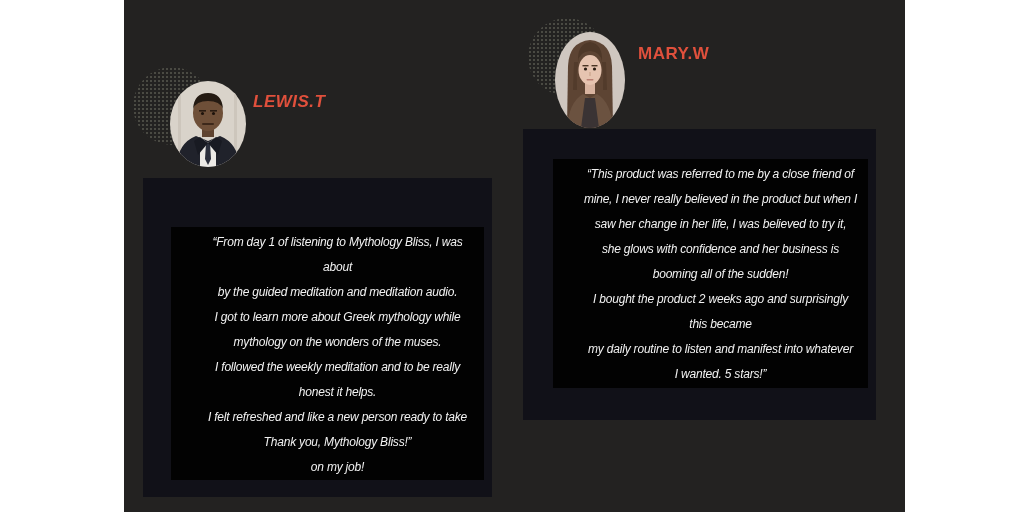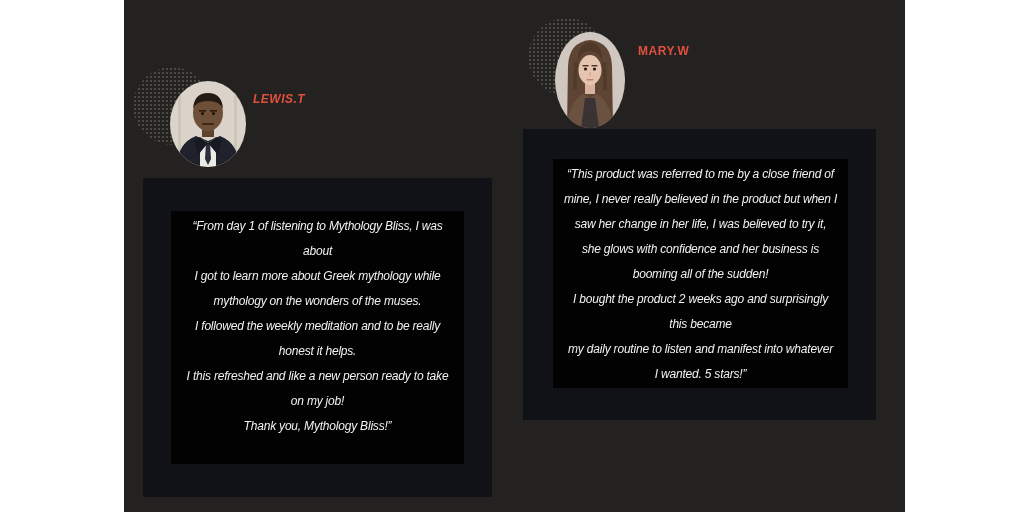--- a/index.html
+++ b/index.html
@@ -17,31 +17,32 @@
     background-image: radial-gradient(#4a4a43 1px, rgba(0,0,0,0) 1.2px);
     background-size: 4px 4px;
     z-index: 1;
   }
   .avatar {
     position: absolute; border-radius: 50%; overflow: hidden; z-index: 3;
   }
   .avatar svg { display: block; width: 100%; height: 100%; }
   .name {
     position: absolute; z-index: 3;
-    font-weight: bold; font-size: 12px; letter-spacing: 0.5px;
+    font-weight: bold; font-size: 17px; letter-spacing: 0.5px;
     color: #e0503c;
   }
   .card {
     position: absolute; background: #111118; z-index: 2;
   }
   .quote-box {
     position: absolute; background: #020202;
     color: #f2f2f2; font-style: italic;
     font-size: 12px; letter-spacing: -0.2px;
     text-align: center;
+    padding-left: 20px;
   }
   .quote-box .line {
     height: 25px; line-height: 25px; white-space: nowrap;
   }
   .qb-left { padding-top: 3px; }
 </style>
 </head>
 <body>
 
 <div class="frame">
@@ -73,30 +74,31 @@
         <path d="M36 62 L40 62 L41 78 L38 84 L35 78 Z" fill="#2b2f3c"></path>
 
         <path d="M30 56 L38 62 L28 74 L24 60 Z" fill="#181a22"></path>
         <path d="M46 56 L38 62 L48 74 L52 60 Z" fill="#181a22"></path>
       </svg>
     </div>
 
     <div class="name" style="left:129px; top:92px;font-style:italic;">LEWIS.T</div>
 
     <div class="card" style="left:19px; top:178px; width:349px; height:319px;">
-      <div class="quote-box qb-left" style="left:28px; top:33px; width:293px; height:250px;">
+      <div class="quote-box qb-left" style="left:28px; top:49px; width:293px; height:250px;">
         <div class="line">“From day 1 of listening to Mythology Bliss, I was</div>
         <div class="line">about</div>
+        <div class="line">by the guided meditation and meditation audio.</div>
         <div class="line">I got to learn more about Greek mythology while</div>
         <div class="line">mythology on the wonders of the muses.</div>
         <div class="line">I followed the weekly meditation and to be really</div>
         <div class="line">honest it helps.</div>
-        <div class="line">I this refreshed and like a new person ready to take</div>
+        <div class="line">I felt refreshed and like a new person ready to take</div>
+        <div class="line">Thank you, Mythology Bliss!”</div>
         <div class="line">on my job!</div>
-        <div class="line">Thank you, Mythology Bliss!”</div>
       </div>
     </div>
 
     <div class="dots" style="left:404px; top:18px;"></div>
 
     <div class="avatar" style="left:431px; top:32px; width:70px; height:96px;">
       <svg viewBox="0 0 70 96" xmlns="http://www.w3.org/2000/svg">
         <rect x="0" y="0" width="70" height="96" fill="#cfc7c0"></rect>
 
         <path d="M35 8 Q14 10 13 34 L12 96 L58 96 L57 34 Q56 10 35 8 Z" fill="#5d4433"></path>

